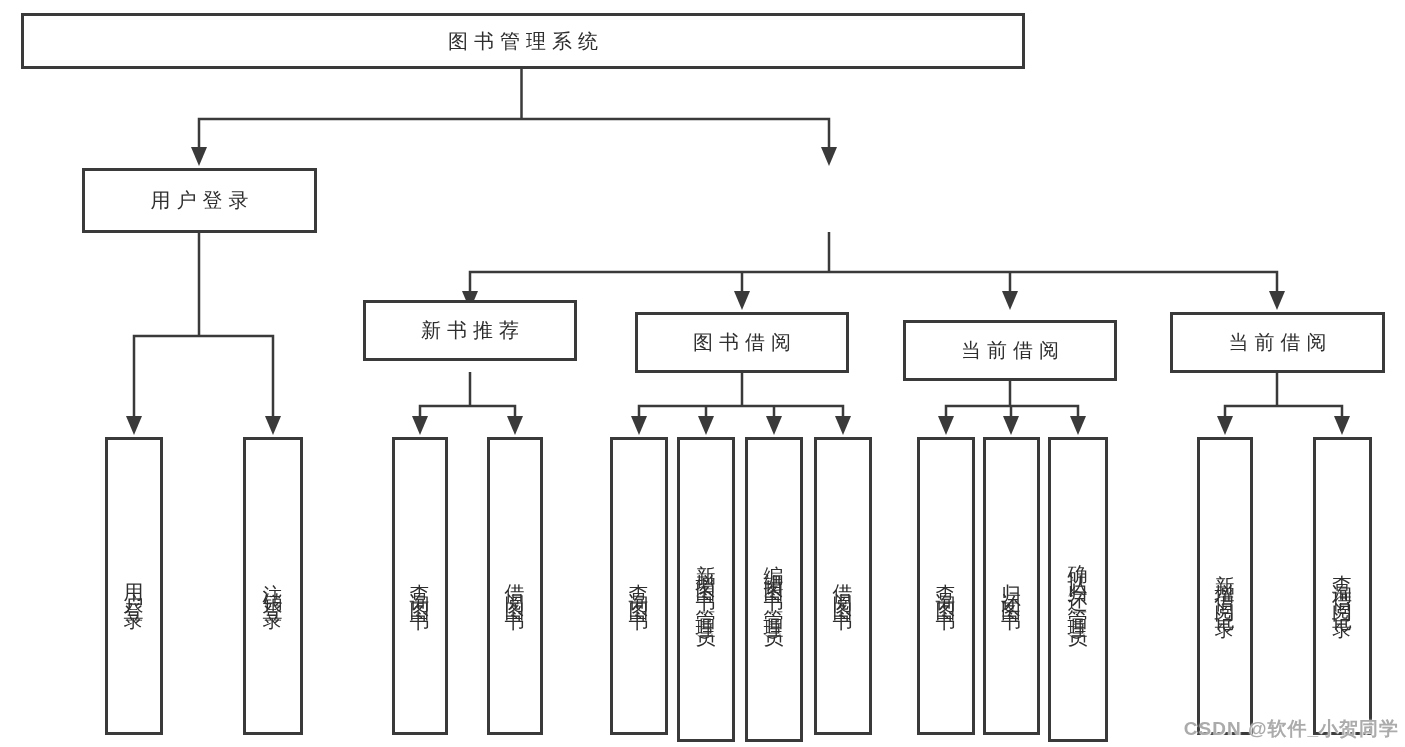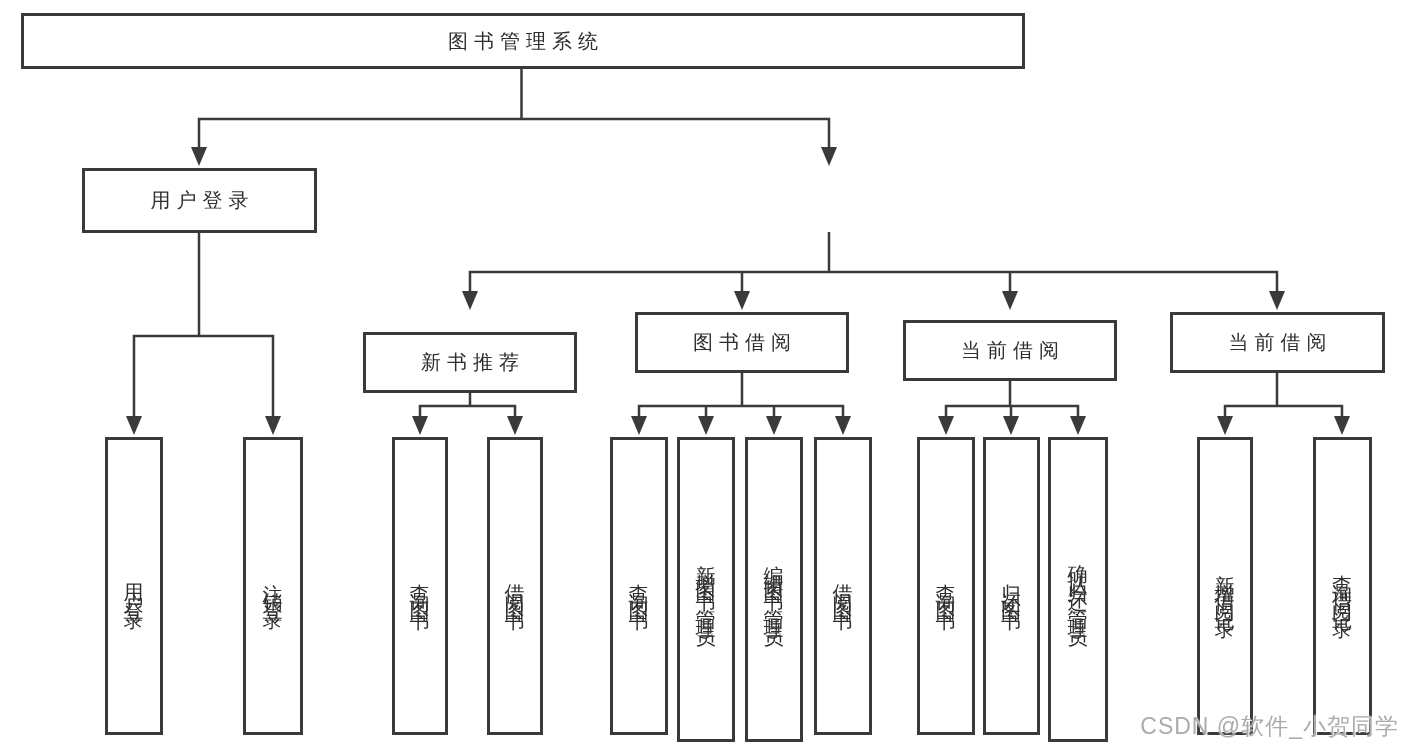--- a/index.html
+++ b/index.html
@@ -38,26 +38,27 @@
     writing-mode:vertical-rl;
     text-orientation:mixed;
     font-size:20px;
     letter-spacing:9px;
     line-height:1.1;
     white-space:nowrap;
   }
   .watermark{
     position:absolute;
     right:6px;bottom:5px;
-    font-size:23px;
+    font-size:19px;
     color:var(--watermark);
     letter-spacing:1px;
     text-shadow:0 0 2px #fff,1px 1px 1px #fff;
     z-index:3;
     white-space:nowrap;
+    font-weight:bold;
   }
 </style>
 </head>
 <body>
 
 <div class="canvas">
 
   <svg class="connector" width="1405" height="747" viewBox="0 0 1405 747" aria-hidden="true">
 
     <path d="M521.5 66 L521.5 120 M199 149 L199 119 L829 119 L829 149"></path>
@@ -95,21 +96,21 @@
   </svg>
 
   <div class="box hbox" style="left:21px;top:13px;width:1004px;height:56px">
     <span>图书管理系统</span>
   </div>
 
   <div class="box hbox" style="left:82px;top:168px;width:235px;height:65px">
     <span>用户登录</span>
   </div>
 
-  <div class="box hbox" style="left:363px;top:332px;width:214px;height:61px">
+  <div class="box hbox" style="left:363px;top:300px;width:214px;height:61px">
     <span>新书推荐</span>
   </div>
   <div class="box hbox" style="left:635px;top:312px;width:214px;height:61px">
     <span>图书借阅</span>
   </div>
   <div class="box hbox" style="left:903px;top:320px;width:214px;height:61px">
     <span>当前借阅</span>
   </div>
   <div class="box hbox" style="left:1170px;top:312px;width:215px;height:61px">
     <span>当前借阅</span>

